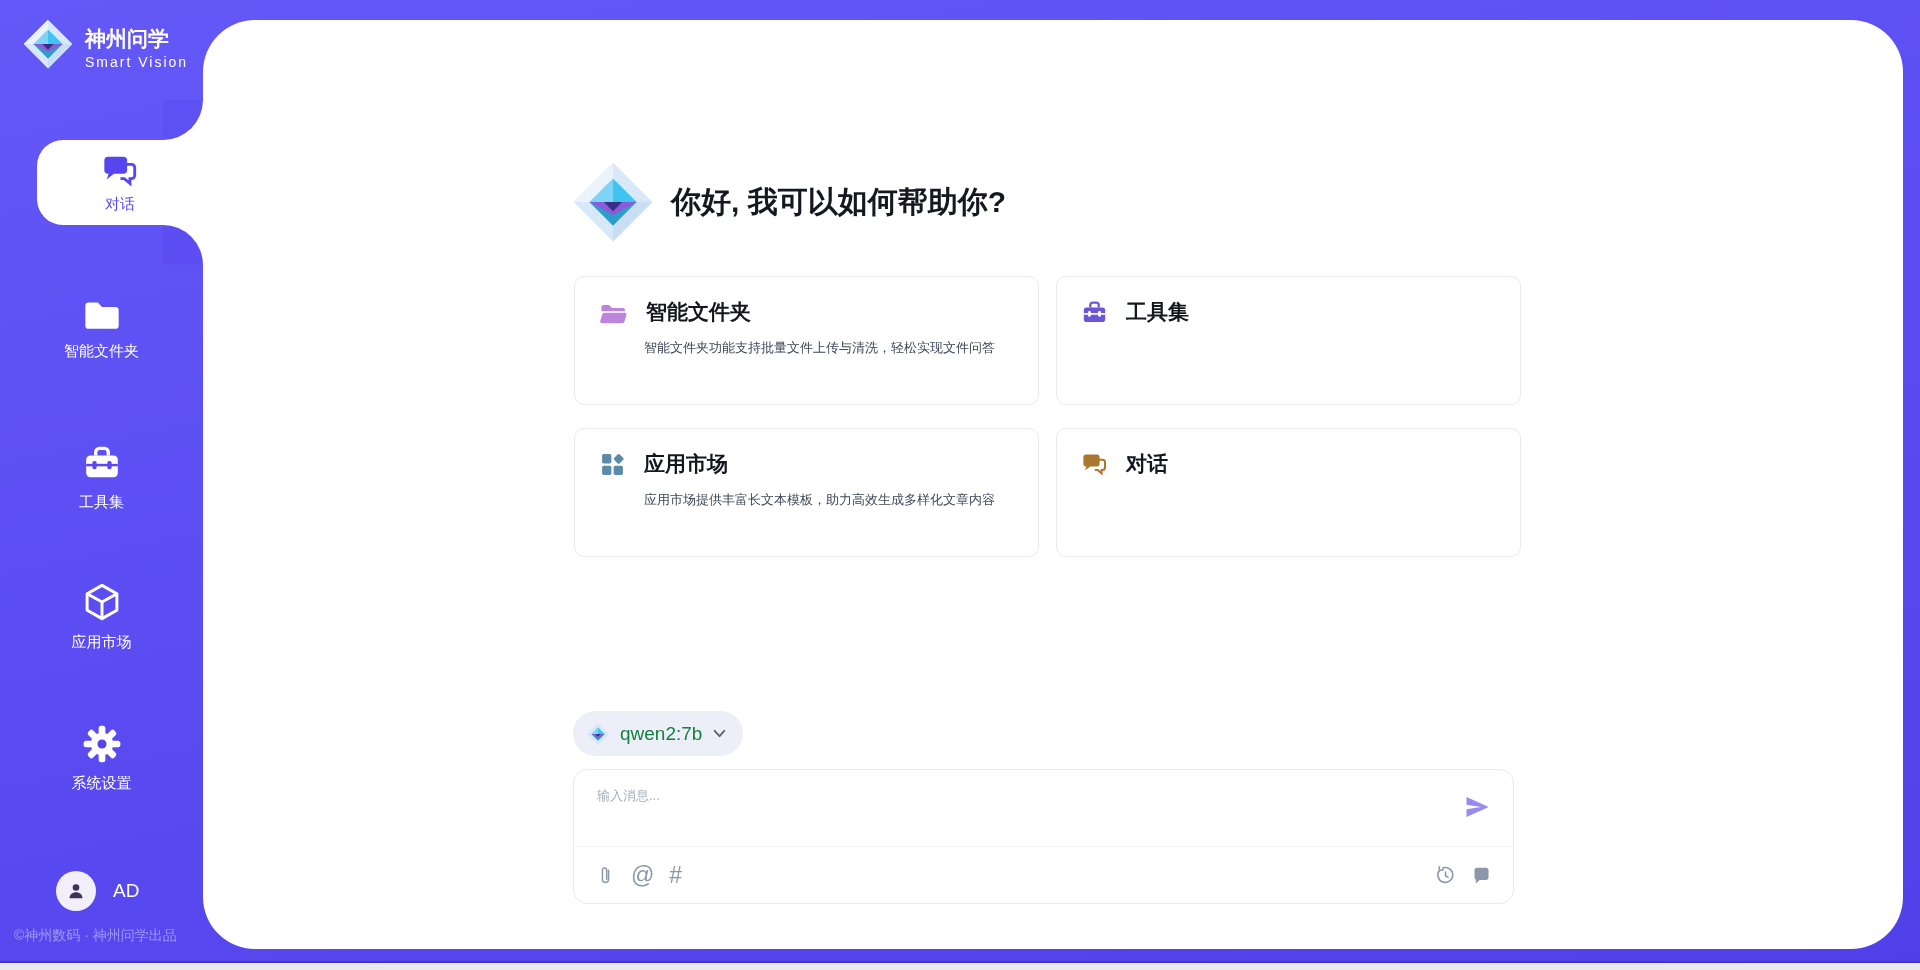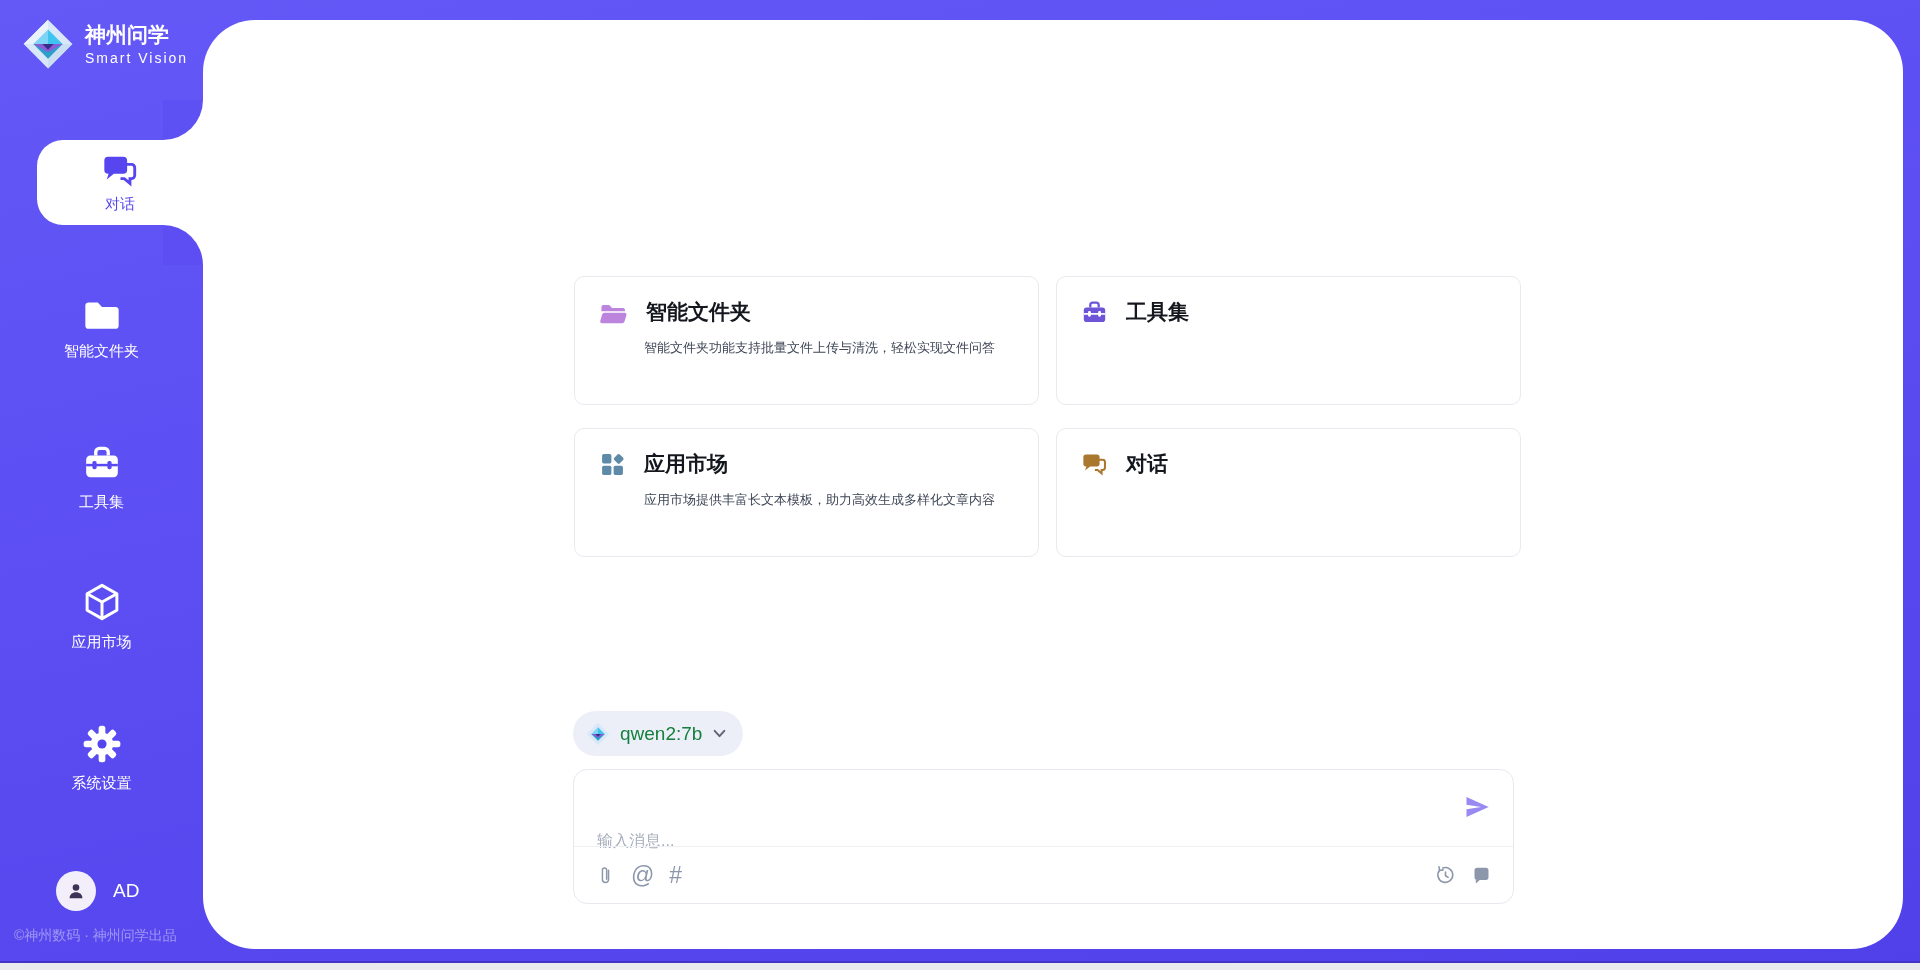--- a/index.html
+++ b/index.html
@@ -3,21 +3,21 @@
 <meta charset="utf-8">
 <style>
   html,body{margin:0;padding:0;}
   body{
     width:1920px;height:970px;position:relative;overflow:hidden;
     background:linear-gradient(168deg,#6458f7 0%,#5b4df2 48%,#5040e9 100%);
     font-family:"Liberation Sans","DejaVu Sans",sans-serif;
     -webkit-font-smoothing:antialiased;
   }
   
-  .brand{position:absolute;left:22px;top:18px;display:flex;align-items:center;gap:11px;}
+  .brand{position:absolute;left:22px;top:18px;display:flex;align-items:flex-end;gap:11px;}
   .brand-name{font-size:21px;font-weight:bold;color:#fff;line-height:24px;}
   .brand-sub{font-size:14px;color:#fff;letter-spacing:2px;margin-top:3px;}
   .tab{
     position:absolute;left:37px;top:140px;width:166px;height:85px;background:#fff;
     border-radius:26px 0 0 26px;display:flex;flex-direction:column;align-items:center;
     justify-content:center;gap:5px;cursor:pointer;z-index:2;
   }
   .tab .nav-label{color:#5746f0;}
   .fillet{position:absolute;left:163px;width:40px;height:40px;background:#fff;z-index:1;}
   .fillet::after{content:'';position:absolute;inset:0;}
@@ -63,23 +63,22 @@
     height:45px;border-radius:23px;background:#edeff8;border:none;display:inline-flex;
     align-items:center;gap:10px;padding:0 16px 0 13px;cursor:pointer;
   }
   .model-name{font-size:19px;color:#15803d;}
   .input-box{
     margin-top:13px;height:135px;border:1.5px solid #e7e9ef;border-radius:14px;
     position:relative;background:#fff;box-sizing:border-box;
   }
   .input-box textarea{
     position:absolute;left:21px;top:15px;width:820px;height:56px;border:none;outline:none;
-    resize:none;background:transparent;font-size:16px;color:#22262f;
+    resize:none;background:transparent;font-size:13px;color:#22262f;
     font-family:"Liberation Sans","DejaVu Sans",sans-serif;
-    margin-top:44px;
   }
   .input-box textarea::placeholder{color:#a6aebc;}
   .send-btn{position:absolute;right:21px;top:23px;width:30px;height:30px;border:none;background:none;padding:0;color:#998af2;cursor:pointer;}
   .toolbar{
     position:absolute;left:0;right:0;bottom:0;height:57px;border-top:1px solid #eef0f4;
     display:flex;align-items:center;padding:0 21px;gap:15px;box-sizing:border-box;color:#8d97ac;
   }
   .tool-btn{background:none;border:none;padding:0;color:#8d97ac;cursor:pointer;display:flex;align-items:center;font-size:23px;line-height:1;font-family:"Liberation Sans","DejaVu Sans",sans-serif;}
   .tool-right{margin-left:auto;display:flex;align-items:center;gap:15px;}
 </style>
@@ -168,20 +167,33 @@
       <path d="M5 20 c0-4.2 3.1-6.6 7-6.6 s7 2.4 7 6.6 z" fill="#3c3356"></path>
     </svg>
   </div>
   <span class="user-name">AD</span>
 </div>
 
 <div class="copyright">©神州数码 · 神州问学出品</div>
 
 <div class="panel">
 
+  <div class="hero">
+    <svg width="84" height="84" viewBox="0 0 64 64">
+      <polygon points="32,2 62,32 32,62 2,32" fill="#d9e8f8"></polygon>
+      <polygon points="32,2 2,32 32,32" fill="#eaf3fc"></polygon>
+      <polygon points="62,32 32,62 32,32" fill="#c9def2"></polygon>
+      <polygon points="32,14 50,32 32,32" fill="#3fc4f0"></polygon>
+      <polygon points="32,14 14,32 32,32" fill="#7dd4f6"></polygon>
+      <polygon points="14,32 50,32 32,50" fill="#2a9fc9"></polygon>
+      <polygon points="14,32 50,32 32,42" fill="#8a5cd8"></polygon>
+      <polygon points="25,32 39,32 32,39" fill="#3a2d85"></polygon>
+    </svg>
+    <h1>你好, 我可以如何帮助你?</h1>
+  </div>
 
   <div class="cards">
 
     <div class="card">
       <div class="card-head">
         <svg class="ic-folder-open" width="29" height="27" viewBox="0 0 48 42">
           <path d="M4 19 v-7 a3.5 3.5 0 0 1 3.5 -3.5 h9.5 l4.5 5 h18 a3.5 3.5 0 0 1 3.5 3.5 v2 H4 z" fill="currentColor"></path>
           <path d="M9 21.5 h33.5 a3 3 0 0 1 2.9 3.9 l-3.2 10.6 a4 4 0 0 1 -3.8 2.9 H5 a3 3 0 0 1 -2.9 -3.9 l3.1 -10.6 a4 4 0 0 1 3.8 -2.9 z" fill="currentColor"></path>
         </svg>
         <span class="card-title">智能文件夹</span>

